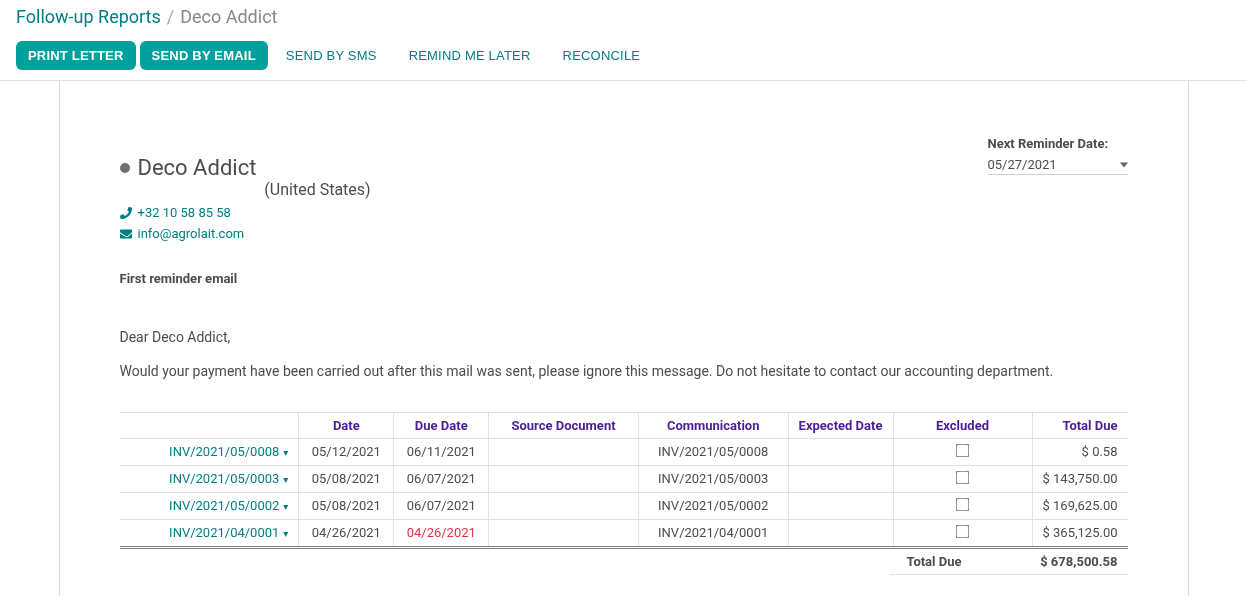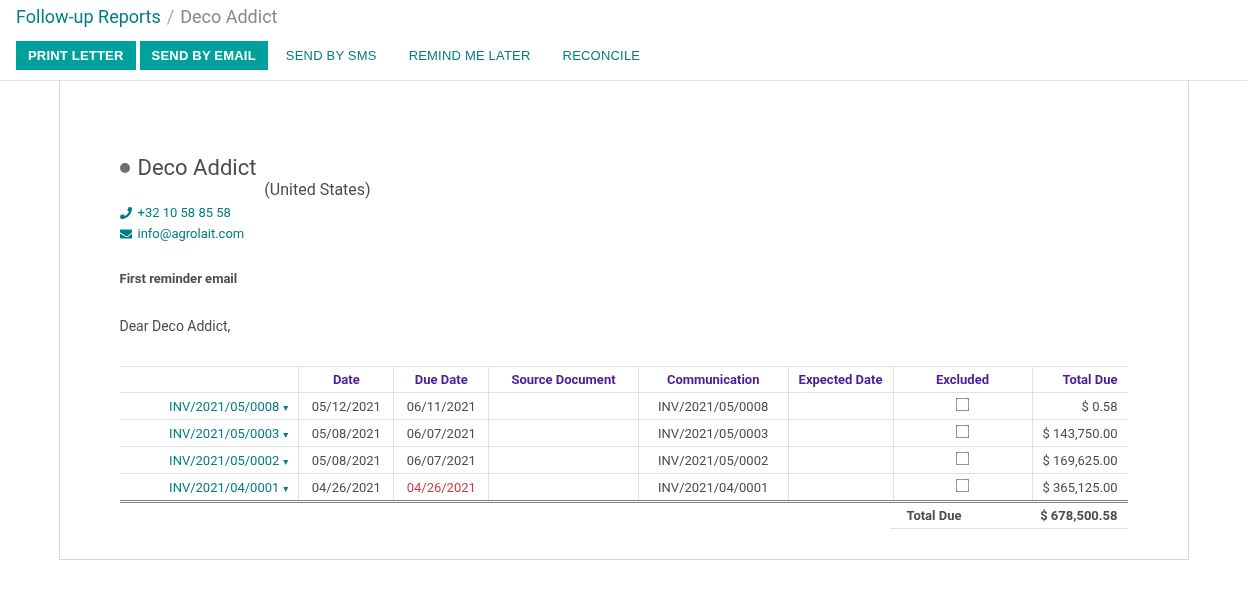--- a/index.html
+++ b/index.html
@@ -45,21 +45,21 @@
   }
   .btn {
     border: none;
     padding: 7px 12px;
     font-size: 13px;
     font-weight: 600;
     cursor: pointer;
     text-transform: uppercase;
     letter-spacing: 0.2px;
   }
-  .btn-primary { background: #00a09d; color: #fff; }
+  .btn-primary { background: #00a09d; color: #fff; border-radius: 6px; }
   .btn-link { background: transparent; color: #017e84; font-weight: 500; padding: 7px 14px; }
   .doc-wrap {
     display: flex;
     justify-content: center;
     padding: 0;
   }
   .doc {
     width: 1130px;
     border: 1px solid #d8d8d8;
     border-top: none;
@@ -91,21 +91,21 @@
   .reminder-date {
     border-bottom: 1px solid #cfcfcf;
     padding: 2px 0;
     width: 140px;
     display: flex;
     justify-content: space-between;
     align-items: center;
     color: #4c4c4c;
   }
   .reminder-date svg { width: 8px; height: 8px; fill: #666; }
-  .subject { font-weight: 700; margin-bottom: 30px; }
+  .subject { font-weight: 700; margin-bottom: 41px; }
   .body-text p { margin-bottom: 14px; line-height: 1.45; font-size: 14px; }
   .tbl {
     width: 100%;
     border-collapse: collapse;
     margin-top: 30px;
     font-size: 13px;
   }
   .tbl th, .tbl td {
     border: 1px solid #dee2e6;
     padding: 5px 10px;
@@ -173,26 +173,36 @@
             </svg>
           <span>+32 10 58 85 58</span>
         </div>
         <div class="contact-line">
           <svg viewBox="0 0 512 512">
               <path d="M502.3 190.8 327.4 338.1c-22 17.8-52.8 17.8-74.8 0L9.7 190.8C3.9 186.1 0 179.1 0 171.6V112c0-26.5 21.5-48 48-48h416c26.5 0 48 21.5 48 48v59.6c0 7.5-3.9 14.5-9.7 19.2zM0 232v168c0 26.5 21.5 48 48 48h416c26.5 0 48-21.5 48-48V232L346 368c-32.9 26.7-79.1 26.7-112 0L0 232z"></path>
             </svg>
           <span>info@agrolait.com</span>
         </div>
       </div>
+      <div class="reminder-block">
+        <div class="reminder-label">Next Reminder Date:</div>
+        <div class="reminder-date">
+          <span>05/27/2021</span>
+          <svg viewBox="0 0 10 6">
+              <path d="M0 0l5 6 5-6z"></path>
+            </svg>
+        </div>
+      </div>
     </div>
 
     <div class="subject">First reminder email</div>
 
     <div class="body-text">
       <p>Dear Deco Addict,</p>
+      <p>Would your payment have been carried out after this mail was sent, please ignore this message. Do not hesitate to contact our accounting department.</p>
     </div>
 
     <table class="tbl">
       <thead>
         <tr>
           <th style="width:180px"></th>
           <th style="width:95px">Date</th>
           <th style="width:95px">Due Date</th>
           <th style="width:150px">Source Document</th>
           <th style="width:150px">Communication</th>

